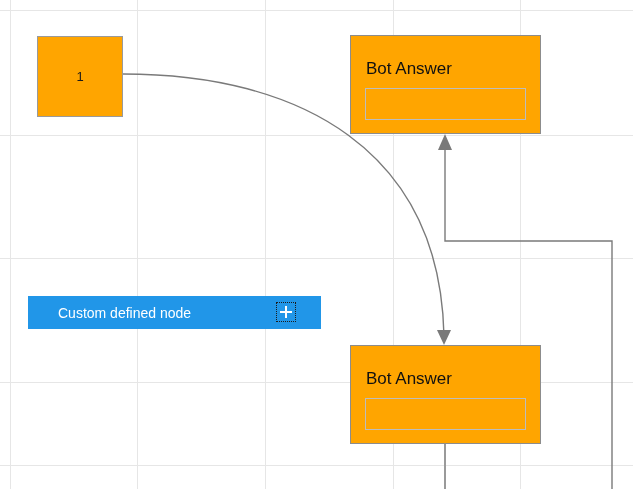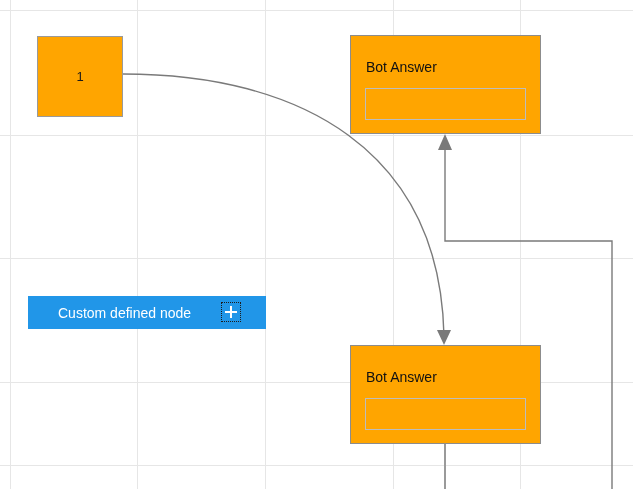--- a/index.html
+++ b/index.html
@@ -60,41 +60,41 @@
     background: #ffa500;
     border: 1px solid #8c8c8c;
     padding: 0;
   }
   .node-bot.first { left: 350px; top: 35px; }
   .node-bot.second { left: 350px; top: 345px; }
   .node-bot .bot-title {
     position: absolute;
     left: 15px;
     top: 24px;
-    font-size: 14px;
+    font-size: 17px;
     color: #111111;
     line-height: 1;
     white-space: nowrap;
   }
   .node-bot .bot-slot {
     position: absolute;
     left: 14px;
     top: 52px;
     width: 161px;
     height: 32px;
     border: 1px solid #bdbdbd;
     box-sizing: border-box;
     background: transparent;
   }
 
   
   .node-custom {
     left: 28px;
     top: 296px;
-    width: 238px;
+    width: 293px;
     height: 33px;
     background: #2196e8;
     display: flex;
     align-items: center;
   }
   .node-custom .custom-label {
     position: absolute;
     left: 30px;
     font-size: 14px;
     color: #ffffff;

